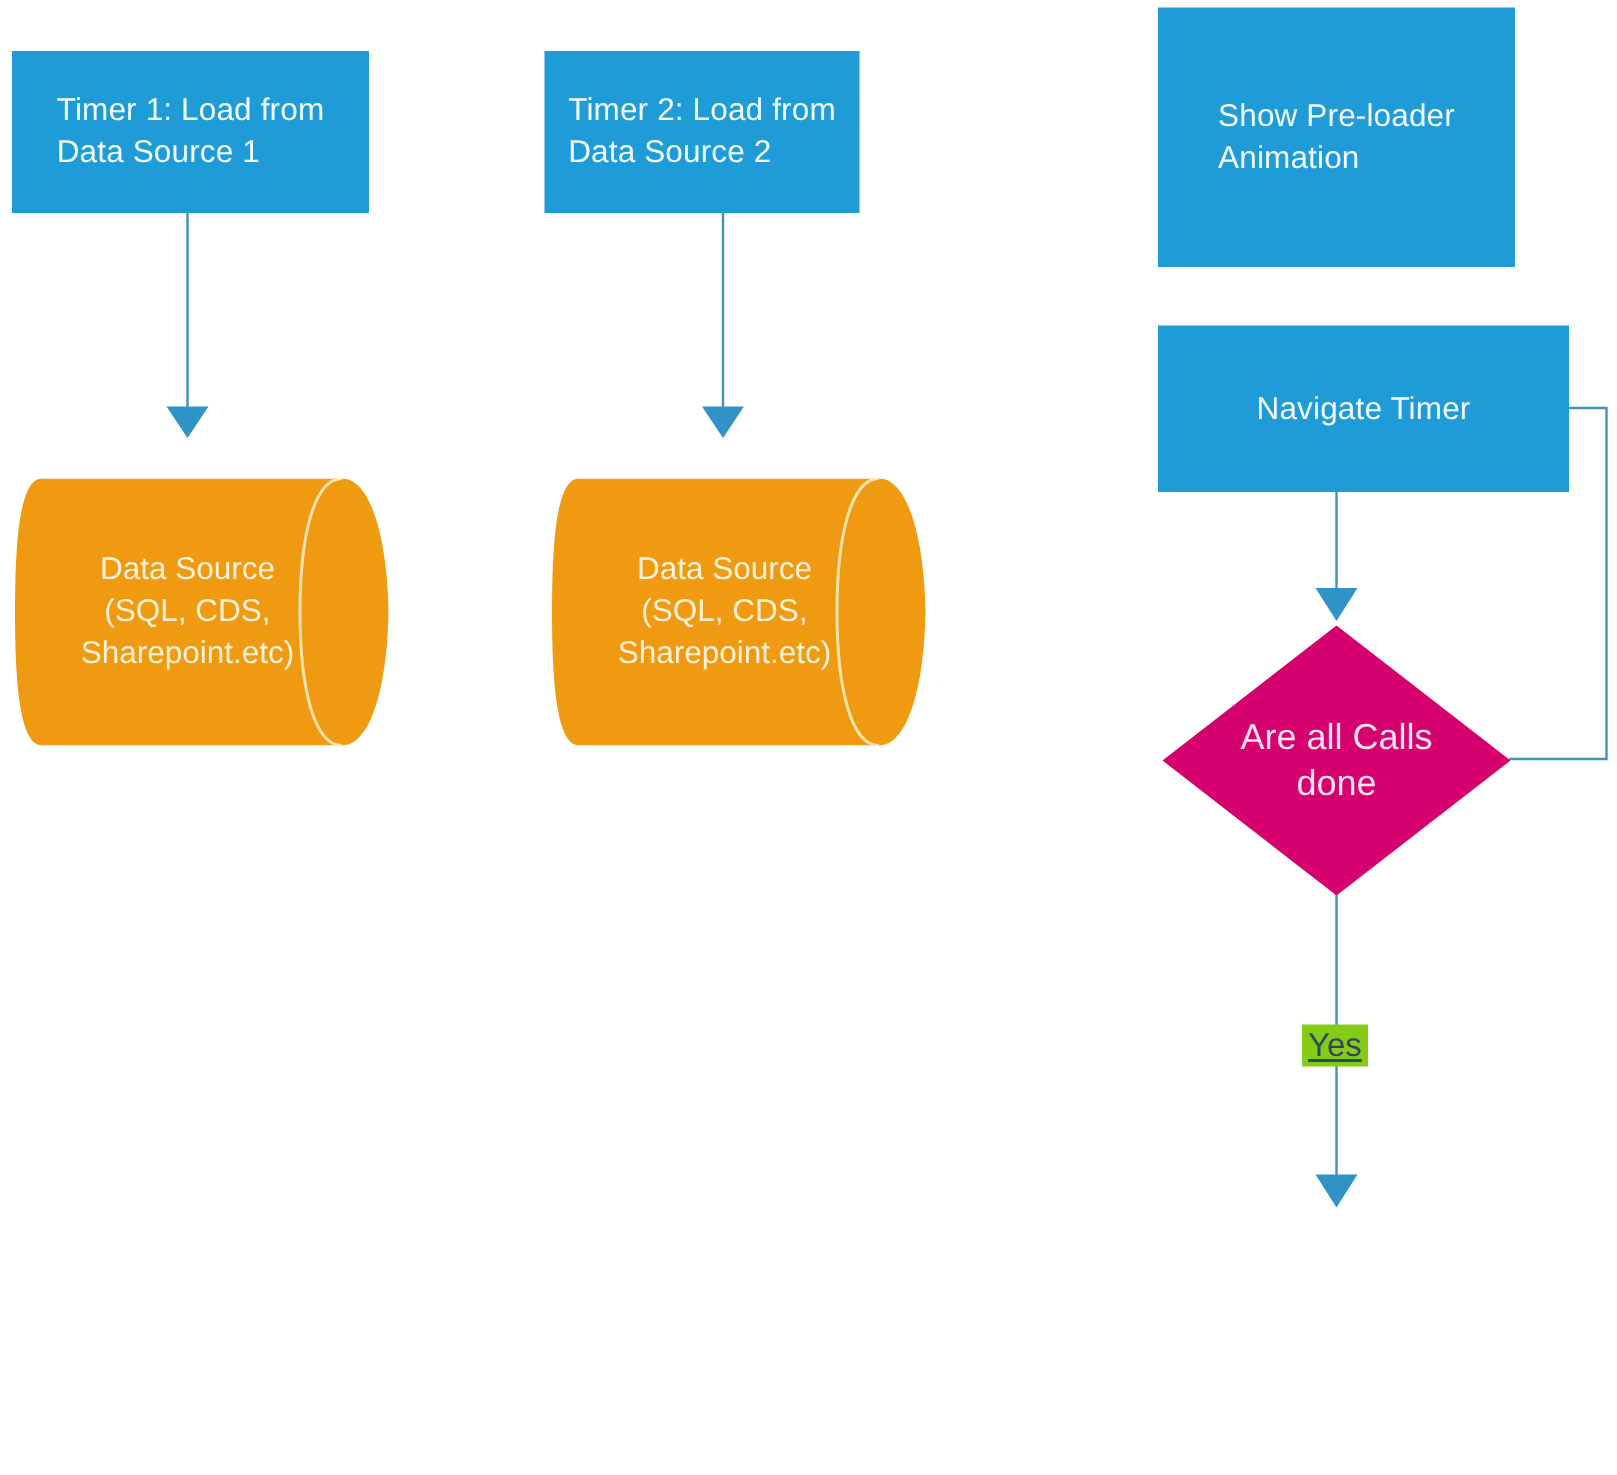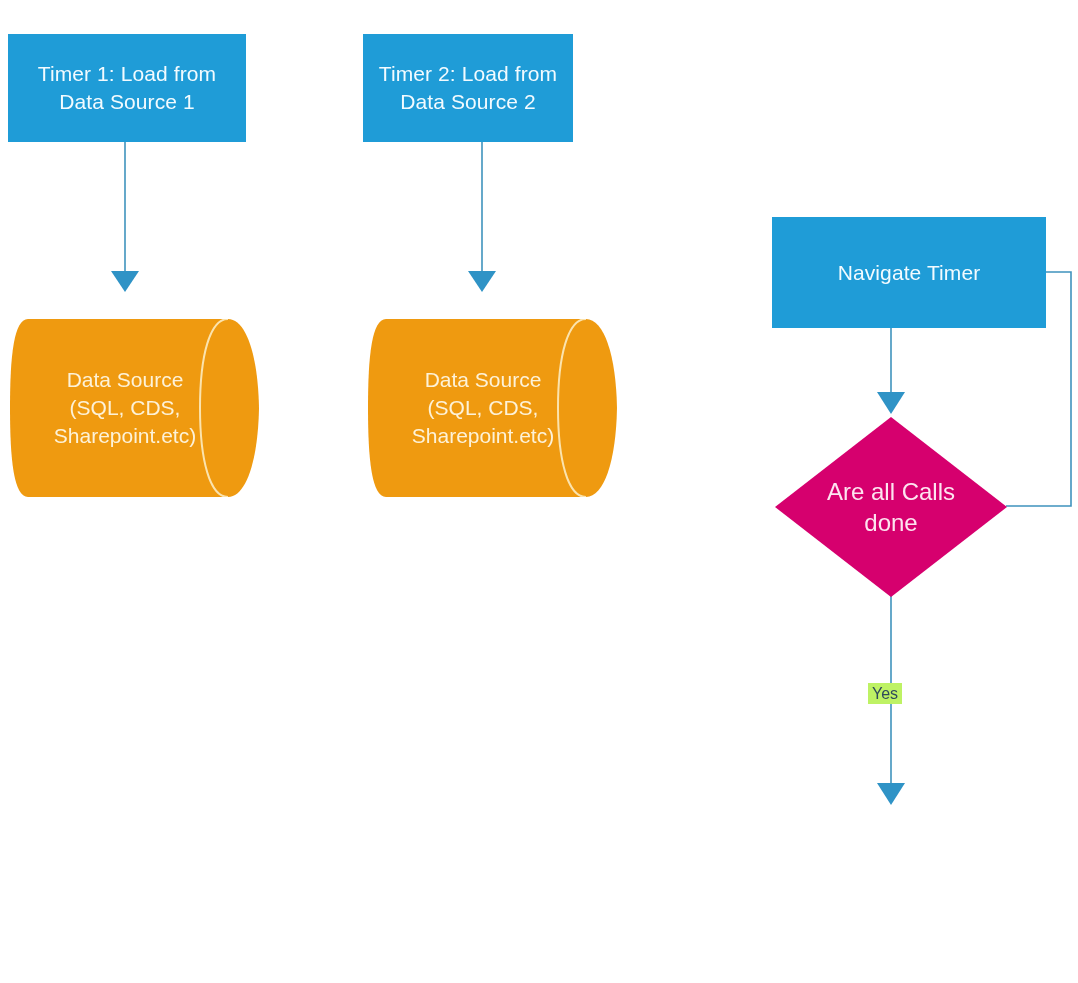--- a/index.html
+++ b/index.html
@@ -17,21 +17,21 @@
     height: 983px;
     background: #ffffff;
     overflow: hidden;
   }
   .node {
     position: absolute;
     box-sizing: border-box;
     display: flex;
     align-items: center;
     justify-content: center;
-    text-align: center;
+    text-align: left;
   }
   .box {
     background: #1f9cd7;
     color: #ffffff;
   }
   .box .label {
     font-size: 21px;
     line-height: 1.32;
     color: #f2fbff;
     letter-spacing: 0.1px;
@@ -90,25 +90,26 @@
   .edge-layer {
     position: absolute;
     left: 0;
     top: 0;
     width: 1078px;
     height: 983px;
     pointer-events: none;
   }
   .edge-label {
     position: absolute;
-    font-size: 16px;
+    font-size: 22px;
     color: #2f4a5b;
-    background: #bef264;
+    background: #84cc16;
     padding: 1px 4px;
     line-height: 1.2;
+    text-decoration: underline;
   }
 </style>
 </head>
 <body>
 
 <div id="canvas">
 
   <svg class="edge-layer" width="1078" height="983" viewBox="0 0 1078 983">
     <defs>
       <marker id="arrowDown" markerWidth="14" markerHeight="14" refX="7" refY="12" orient="auto" markerUnits="userSpaceOnUse">
@@ -186,20 +187,24 @@
                C 0 36 4 0 18 0 Z" fill="#ef9a10"></path>
       <path d="M 218 0
                C 200 0 190 36 190 89
                C 190 142 200 178 218 178" fill="none" stroke="#fbe3ad" stroke-width="2"></path>
     </svg>
     <div class="cylinder-label">Data Source
 (SQL, CDS,
 Sharepoint.etc)</div>
   </div>
 
+  <div class="node box" style="left:772px; top:5px; width:238px; height:173px;">
+    <span class="label">Show Pre-loader
+Animation</span>
+  </div>
 
   <div class="node box" style="left:772px; top:217px; width:274px; height:111px;">
     <span class="label">Navigate Timer</span>
   </div>
 
   <div class="diamond-wrap" style="left:775px; top:417px; width:232px; height:180px;">
     <svg width="232" height="180" viewBox="0 0 232 180">
       <polygon points="116,0 232,90 116,180 0,90" fill="#d6006e"></polygon>
     </svg>
     <div class="diamond-label">Are all Calls

